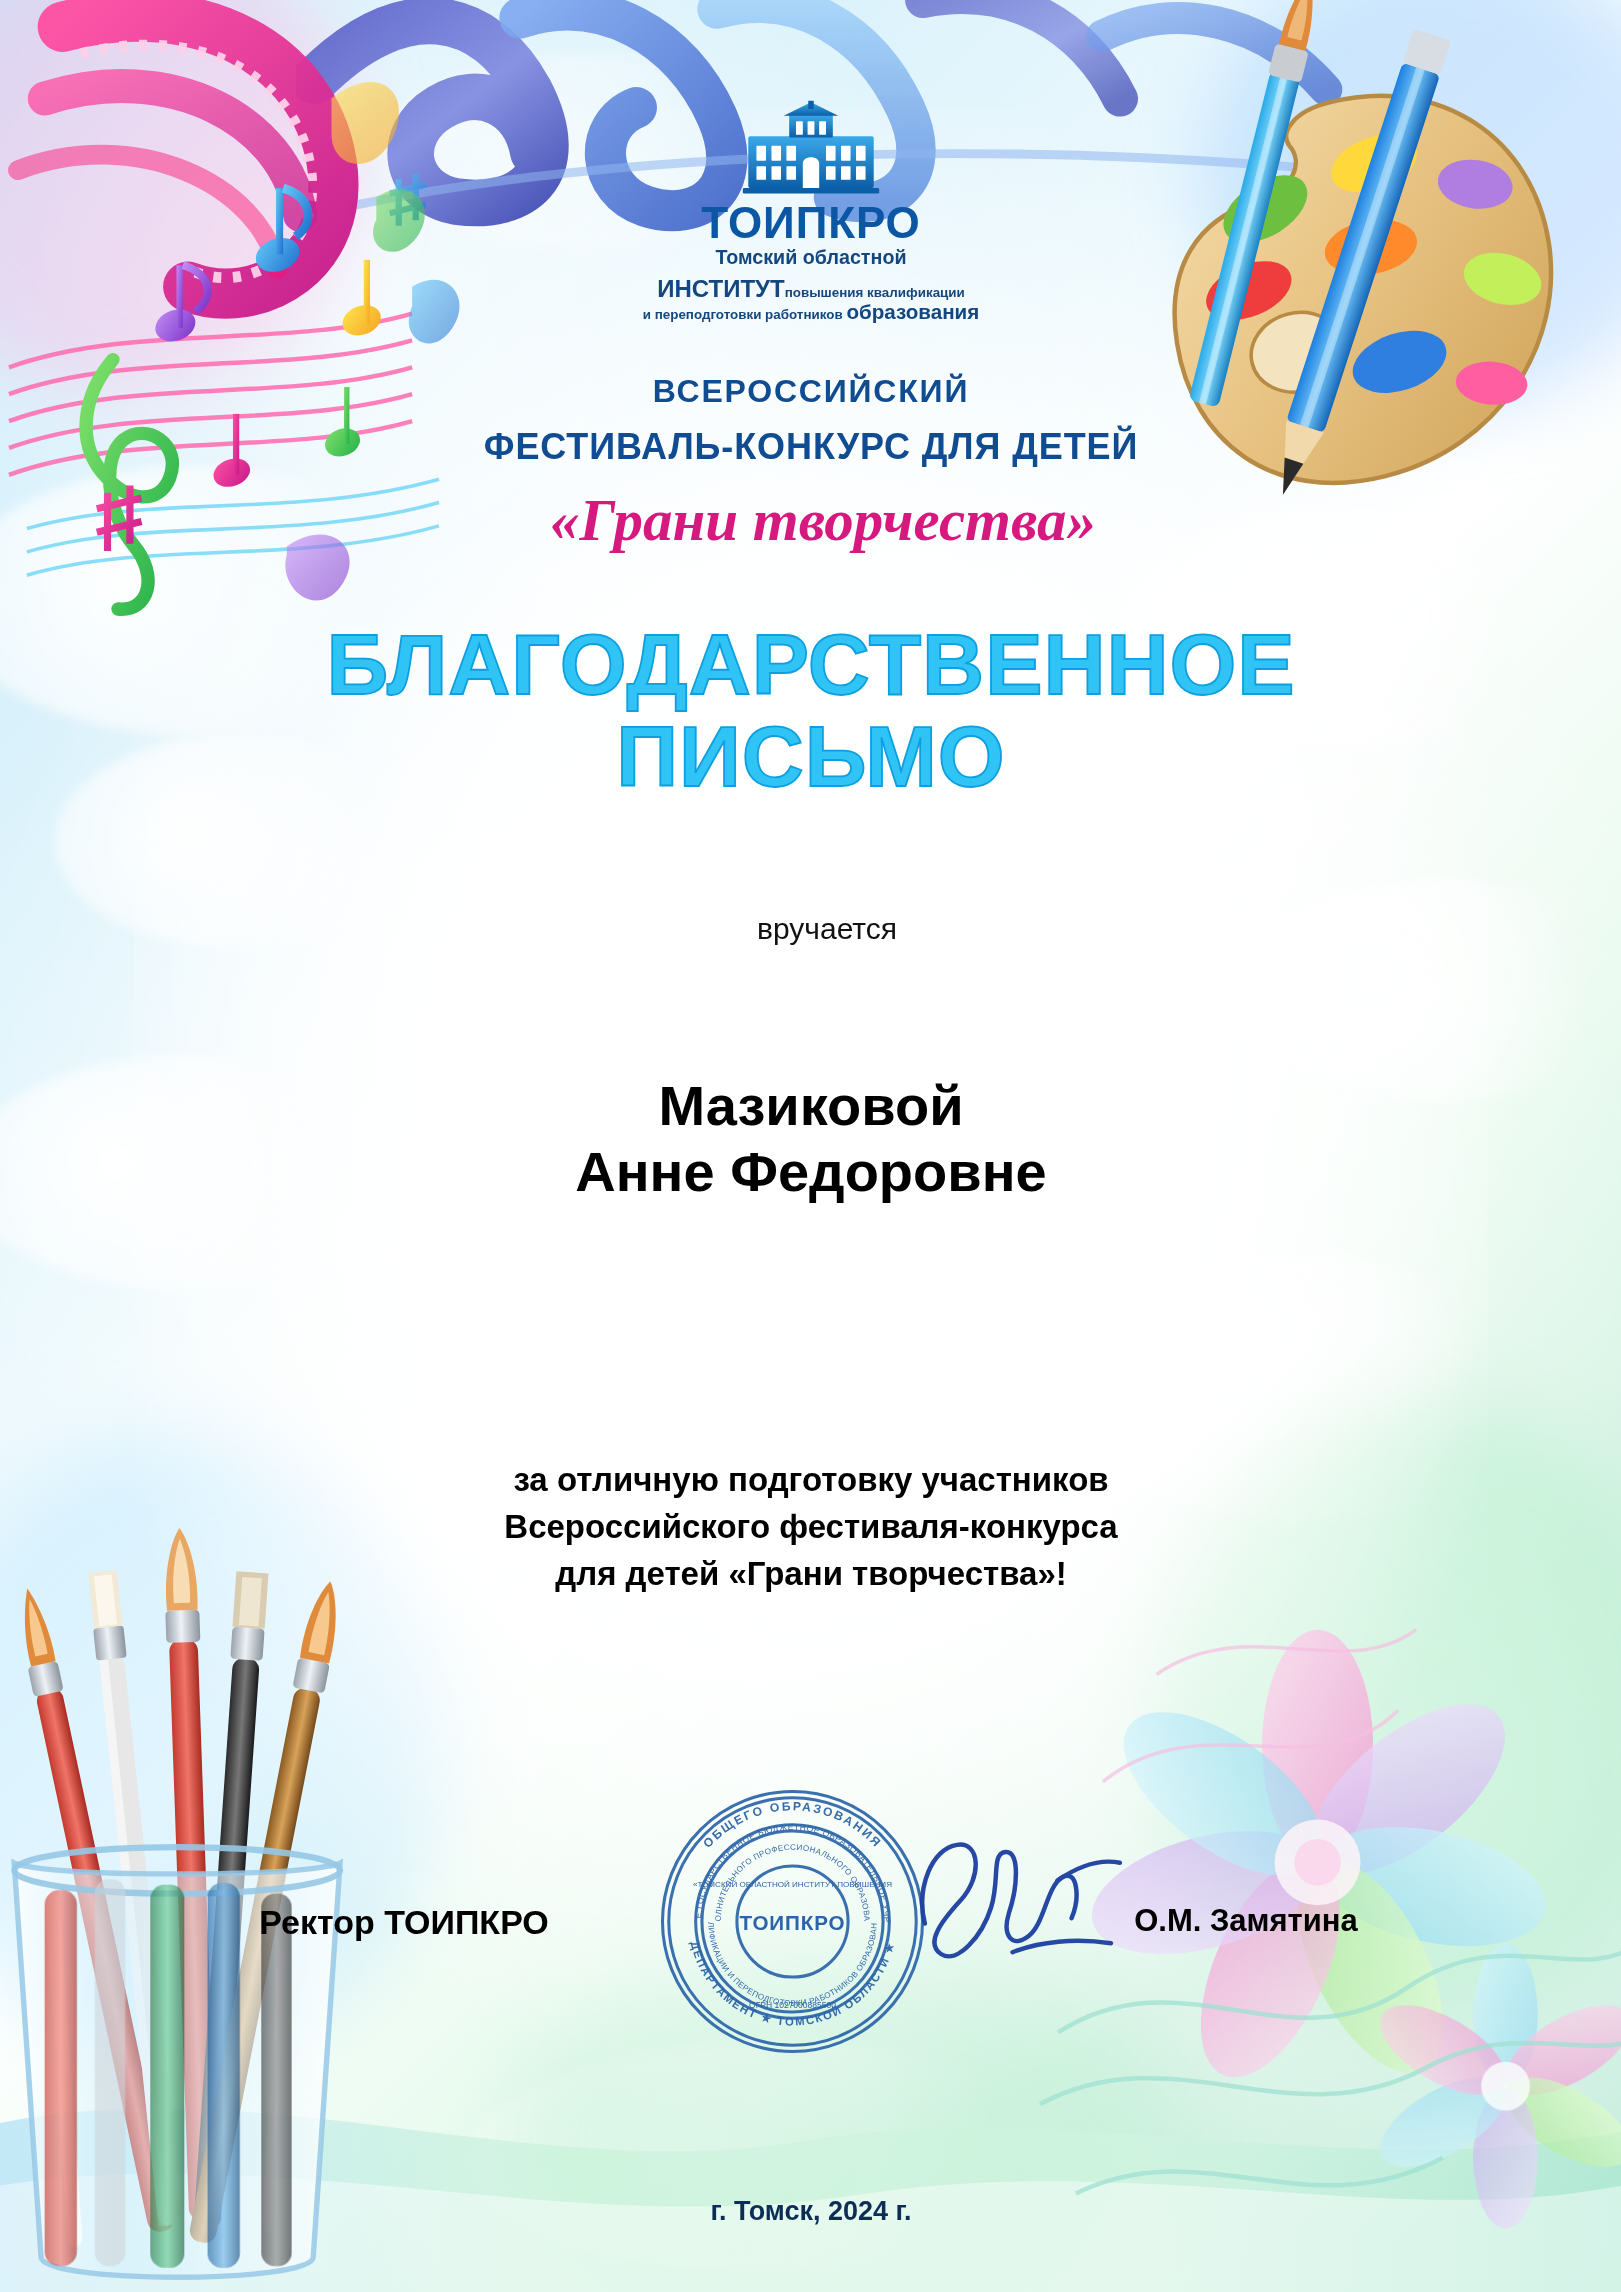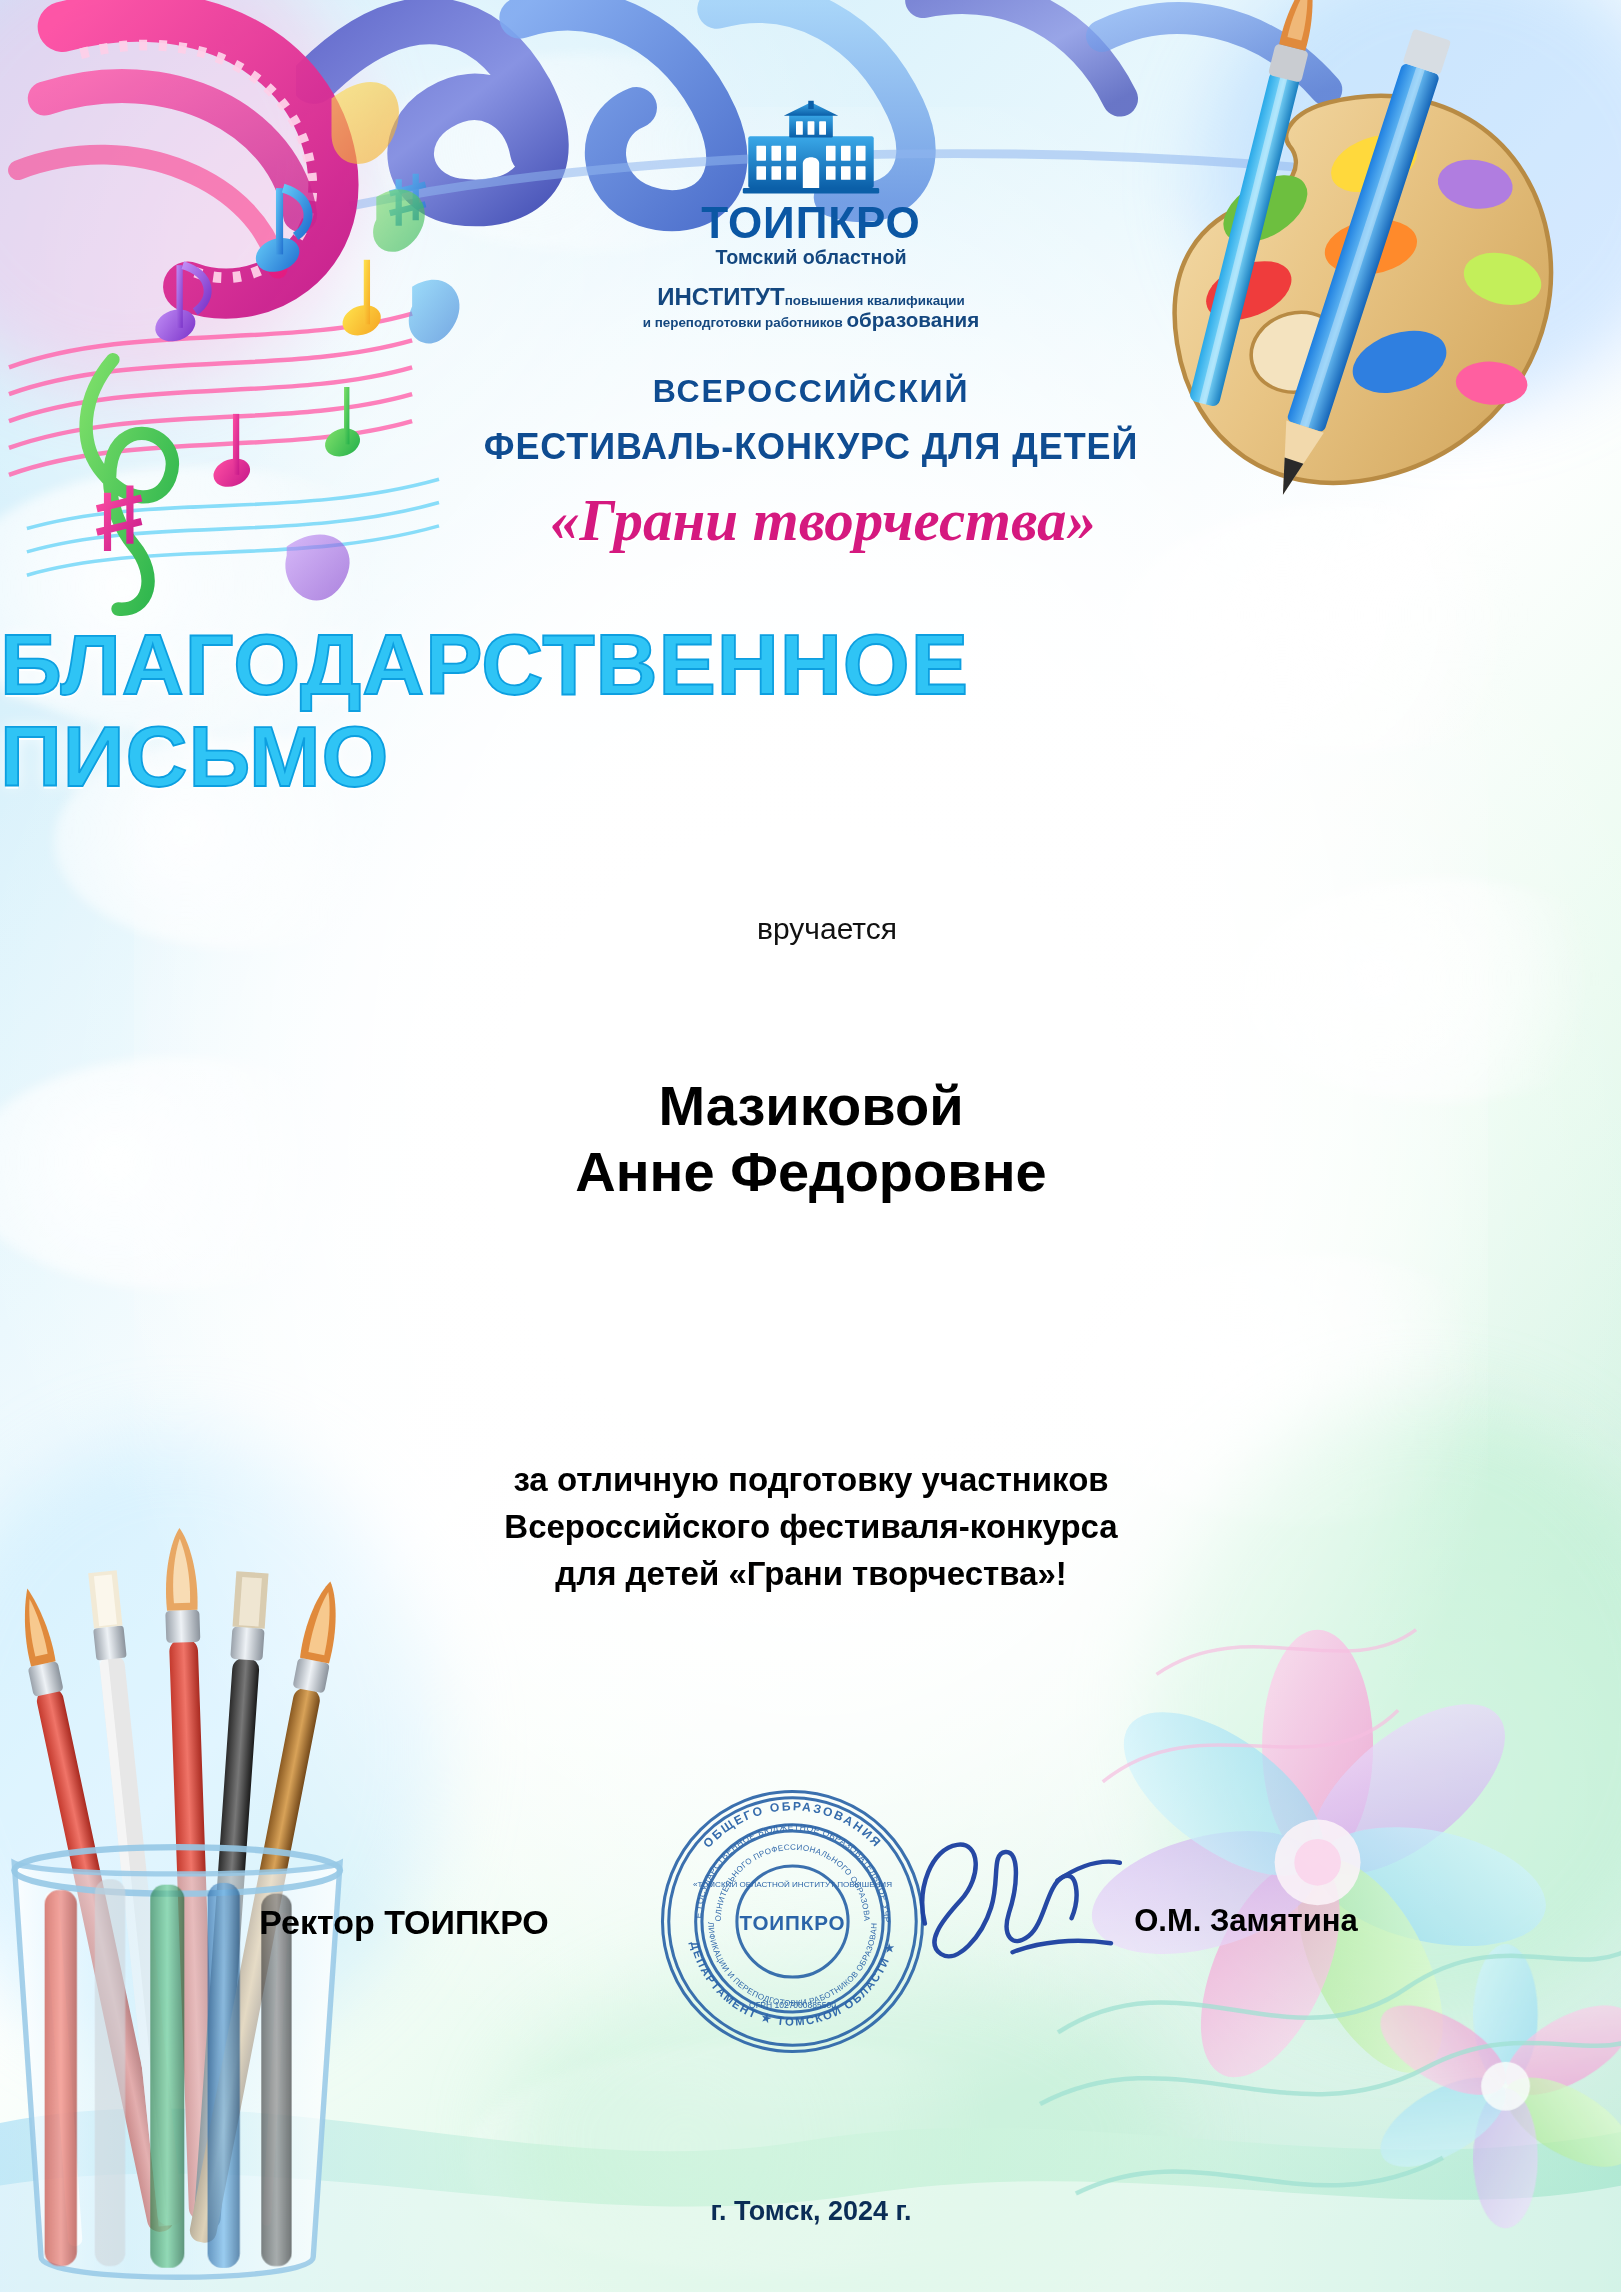--- a/index.html
+++ b/index.html
@@ -92,21 +92,21 @@
     font-weight: bold;
     color: #14477f;
     line-height: 1.05;
     margin-top: 2.7px;
   }
   .logo-sub2 {
     font-size: 24px;
     font-weight: bold;
     color: #14477f;
     line-height: 1.02;
-    margin-top: 17px;
+    margin-top: 9px;
     text-align: center;
   }
   .logo-sub2 .small {
     font-size: 13.4px;
     font-weight: bold;
   }
   .logo-sub3 {
     font-size: 13.4px;
     font-weight: bold;
     color: #14477f;
@@ -150,20 +150,21 @@
     font-size: 59px;
     color: #d5197f;
     text-shadow: 0.9px 1.8px 0 #ffffff, 0 0 10.7px rgba(255,255,255,0.9);
     padding-left: 12px;
   }
 
   
   .main-title {
     position: absolute;
     width: 100%;
+    text-align: center;
     top: 618px;
     font-size: 86px;
     font-weight: bold;
     letter-spacing: 0.9px;
     line-height: 1.07;
     color: #2fc4f5;
     -webkit-text-stroke: 1.8px #0d9fe0;
     text-shadow: 0 2.7px 0 rgba(255,255,255,0.95), 0 0 16px rgba(255,255,255,0.9);
   }
 

